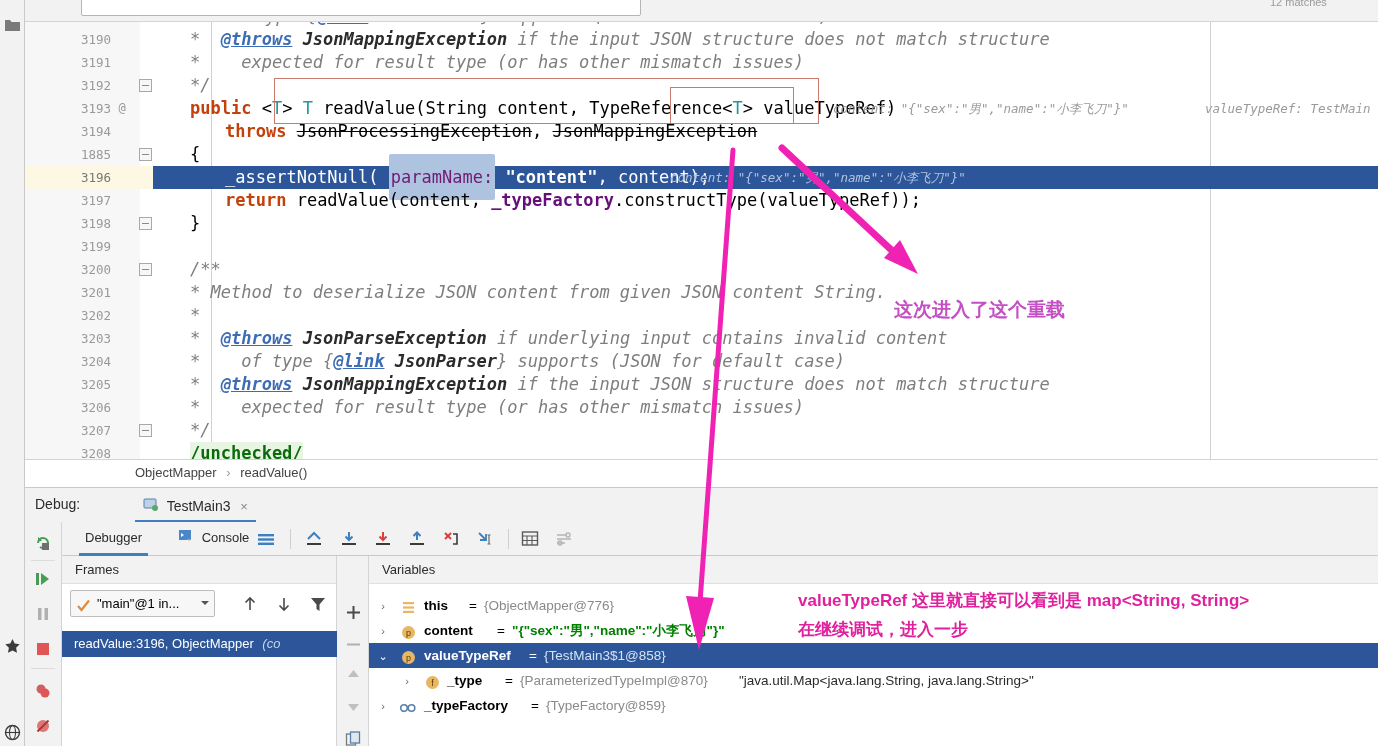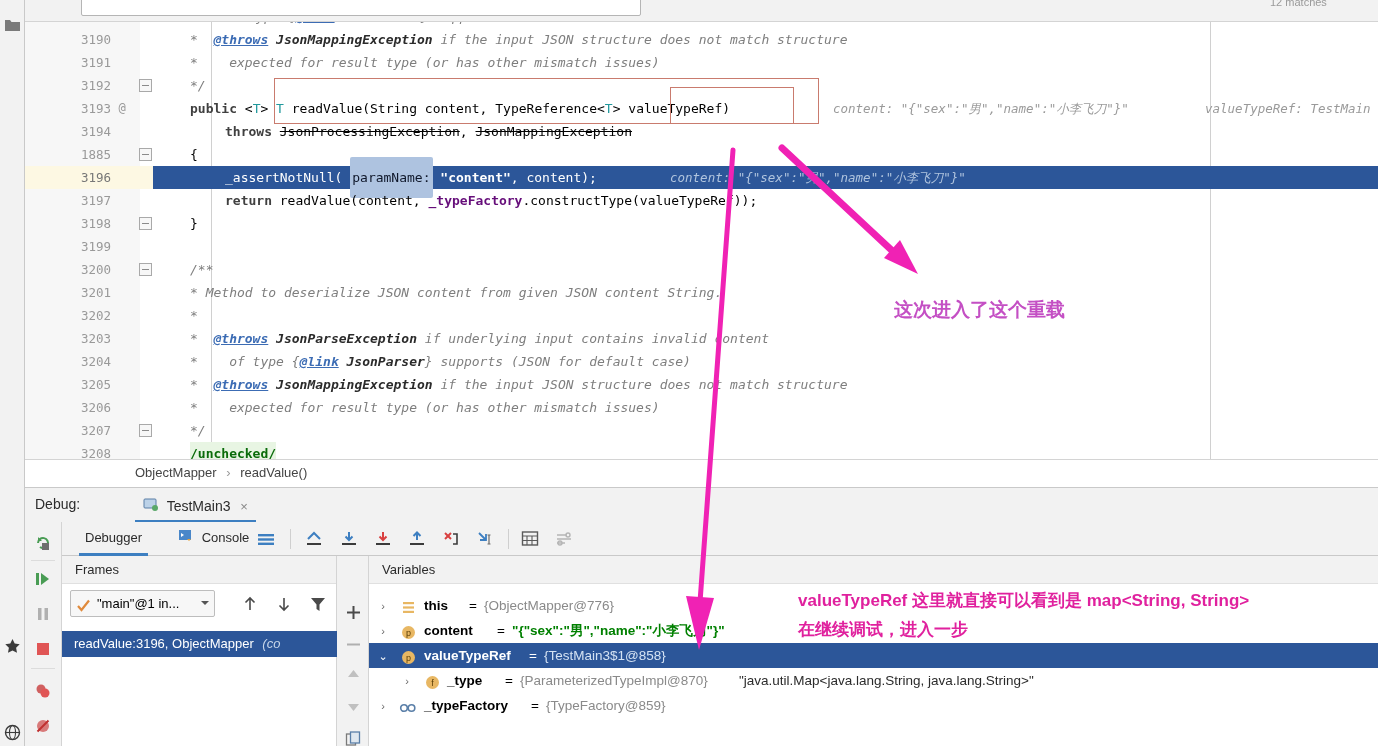--- a/index.html
+++ b/index.html
@@ -65,44 +65,44 @@
   .fold {
     position: absolute; left: 114px; width: 13px; height: 13px; top: 5px;
     border: 1px solid #a9a9a9; background: #f7f7f7;
   }
   .fold:after {
     content: ""; position: absolute; left: 2px; top: 5px;
     width: 7px; height: 1px; background: #8a8a8a;
   }
   .codetext {
     position: absolute; left: 140px; line-height: 23px;
-    font-family: "DejaVu Sans Mono", monospace; font-size: 13px;
+    font-family: "DejaVu Sans Mono", monospace; font-size: 17px;
     white-space: pre; color: #000;
   }
   .cm { color: #7e7e7e; font-style: italic; }
   .cmtag { color: #3c6cb4; font-weight: bold; font-style: italic; text-decoration: underline; }
   .cmtype { color: #2b2b2b; font-weight: bold; font-style: italic; }
-  .kw { color: #404040; font-weight: bold; }
+  .kw { color: #c2410c; font-weight: bold; }
   .fld { color: #660e7a; font-weight: bold; }
   .strike { text-decoration: line-through; }
   .unchecked { color: #0a6b0a; font-weight: bold; background: #e8f5e3; }
 
   .hl-row {
     position: absolute; left: 0; width: 1353px; height: 23px;
     background: #fdf8e3;
   }
   .exec-row {
     position: absolute; left: 128px; width: 1225px; height: 23px;
     background: #2c5699;
   }
   .vline {
     position: absolute; width: 1px; background: #d0d0d0;
   }
   .param-hint {
-    background: #aec3e0; color: #0f172a; border-radius: 2px;
+    background: #aec3e0; color: #701a75; border-radius: 2px;
     padding: 13px 2px; font-style: normal;
   }
   .inline-val { color: #b0c4de; font-style: italic; }
   .inline-val-dark { color: #9a9a9a; font-style: italic; }
 
   .red-box {
     position: absolute; border: 1px solid #c97b6e; background: transparent;
   }
 
   

